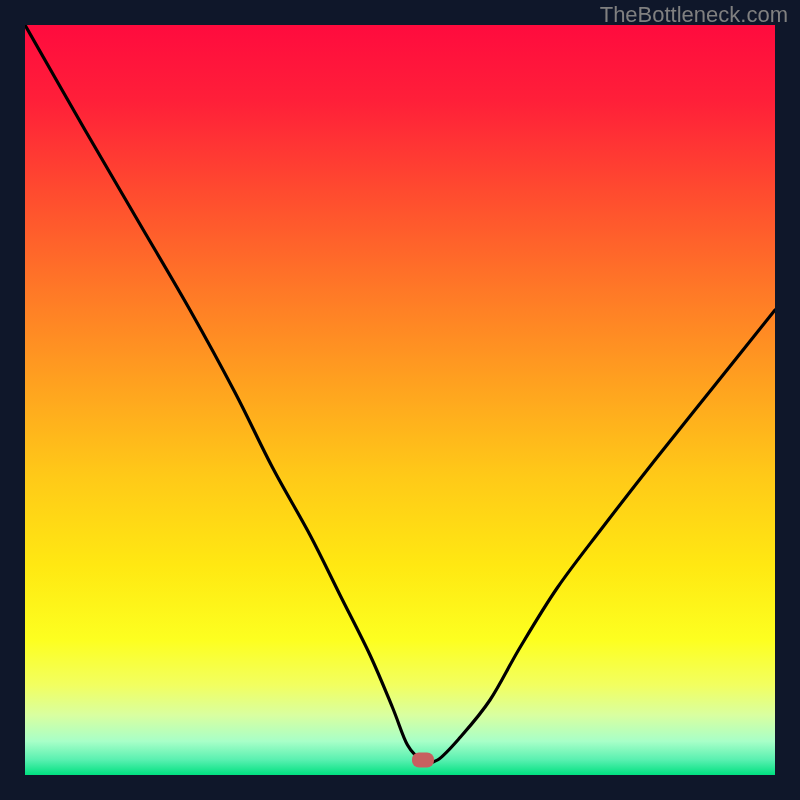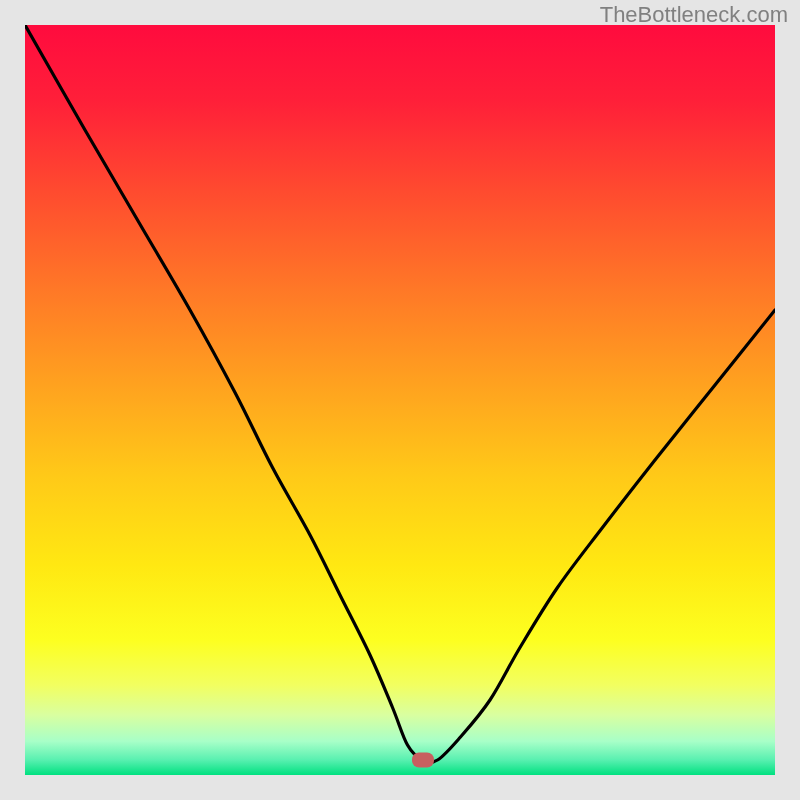--- a/index.html
+++ b/index.html
@@ -8,21 +8,21 @@
     width: 800px;
     height: 800px;
     background: #000;
     overflow: hidden;
     font-family: Arial, Helvetica, sans-serif;
   }
   .frame {
     position: relative;
     width: 800px;
     height: 800px;
-    background: #e5e5e5;
+    background: #0f172a;
   }
   .watermark {
     position: absolute;
     top: 2px;
     right: 12px;
     color: #808080;
     font-size: 22px;
     font-weight: 500;
     letter-spacing: 0px;
     z-index: 10;

